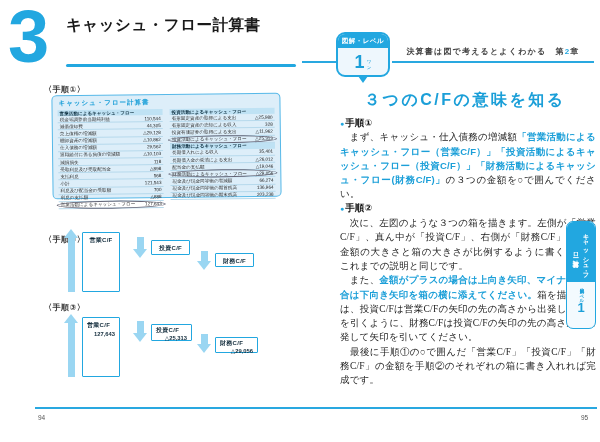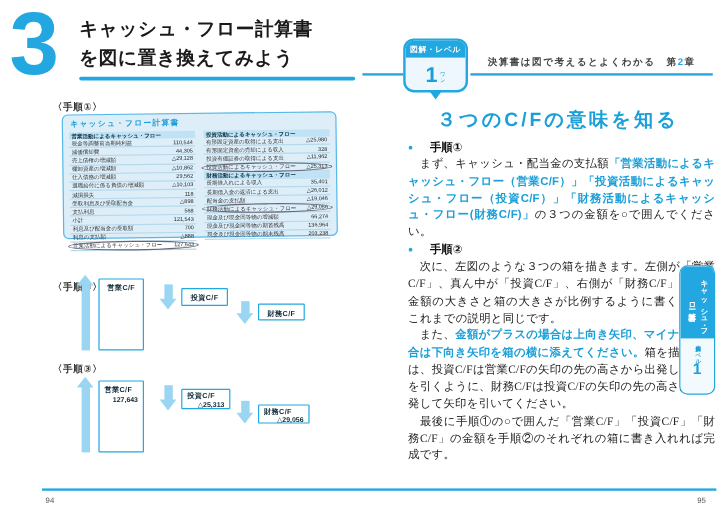--- a/index.html
+++ b/index.html
@@ -52,21 +52,21 @@
          display:flex;align-items:center;justify-content:center;letter-spacing:0.5px;}
   .badge-bottom{display:flex;align-items:center;justify-content:center;height:28px;gap:2px;}
   .badge-num{font-size:18px;color:#1b9fd8;font-weight:bold;line-height:1;}
   .badge-reading{writing-mode:vertical-rl;font-size:4.5px;color:#1b9fd8;letter-spacing:0.5px;}
   .badge-pointer{left:358px;top:76px;width:0;height:0;border-left:5px solid transparent;
          border-right:5px solid transparent;border-top:7px solid #22a7e0;}
 
   .r-title{left:364px;top:90px;font-size:16px;font-weight:bold;color:#1b9fd8;letter-spacing:2.5px;}
 
   .r-body{left:340px;top:116px;width:256px;}
-  .step-head{display:flex;align-items:center;gap:14px;height:14.3px;}
+  .step-head{display:flex;align-items:center;gap:1px;height:14.3px;}
   .step-bullet{color:#22a7e0;font-size:7px;line-height:1;}
   .step-label{font-size:9.5px;font-weight:bold;color:#111;}
   .body-p{margin:0;font-family:"Liberation Serif","DejaVu Serif",serif;font-size:9.5px;line-height:14.3px;
           letter-spacing:0.2px;color:#1c1c1c;text-align:justify;}
   .hl{color:#1b9fd8;font-weight:bold;font-family:"Liberation Sans","DejaVu Sans",sans-serif;margin-top:24px;}
 
   
   .side-tab{left:566px;top:221px;width:30px;height:108px;border:1.6px solid #22a7e0;border-radius:7px;
             box-sizing:border-box;overflow:hidden;display:flex;flex-direction:column;background:#f3fafe;}
   .tab-title{background:#22a7e0;color:#fff;writing-mode:vertical-rl;font-size:6.3px;font-weight:bold;
@@ -78,21 +78,20 @@
   
   .bottom-rule{left:35px;top:407px;width:562px;height:2.4px;background:#29a8e0;}
   .pgnum{font-size:6.5px;color:#555;top:414px;}
 </style>
 </head>
 <body>
 
 <div class="abs chapter-num">3</div>
 <div class="abs l-title">
   <div>キャッシュ・フロー計算書</div>
-  <div>を図に置き換えてみよう</div>
 </div>
 <div class="abs l-underline"></div>
 
 <div class="abs step-tag" style="left:44px;top:84px;">〈手順①〉</div>
 
 <div class="abs panel">
   <div class="panel-title">キャッシュ・フロー計算書</div>
   <div class="tcols">
     <div class="tcol" id="cf-table-left">
         <div class="trow thead">
@@ -274,21 +273,21 @@
 <div class="abs badge-pointer"></div>
 
 <div class="abs r-title">３つのC/Fの意味を知る</div>
 
 <div class="abs r-body" id="steps">
     <div>
       <div class="step-head">
         <span class="step-bullet">●</span>
         <span class="step-label">手順①</span>
       </div>
-      <p class="body-p"><span>　まず、キャッシュ・配当金の支払額</span><span class="hl">「営業活動によるキャッシュ・フロー（営業C/F）」「投資活動によるキャッシュ・フロー（投資C/F）」「財務活動によるキャッシュ・フロー(財務C/F)」</span><span>の３つの金額を○で囲んでください。</span></p>
+      <p class="body-p"><span>　まず、キャッシュ・仕入債務の増減額</span><span class="hl">「営業活動によるキャッシュ・フロー（営業C/F）」「投資活動によるキャッシュ・フロー（投資C/F）」「財務活動によるキャッシュ・フロー(財務C/F)」</span><span>の３つの金額を○で囲んでください。</span></p>
     </div>
     <div>
       <div class="step-head">
         <span class="step-bullet">●</span>
         <span class="step-label">手順②</span>
       </div>
       <p class="body-p"><span>　次に、左図のような３つの箱を描きます。左側が「営業C/F」、真ん中が「投資C/F」、右側が「財務C/F」です。金額の大きさと箱の大きさが比例するように書くことはこれまでの説明と同じです。</span></p>
       <p class="body-p"><span>　また、</span><span class="hl">金額がプラスの場合は上向き矢印、マイナスの場合は下向き矢印を箱の横に添えてください。</span><span>箱を描く位置は、投資C/Fは営業C/Fの矢印の先の高さから出発して矢印を引くように、財務C/Fは投資C/Fの矢印の先の高さから出発して矢印を引いてください。</span></p>
     </div>
     <div>

